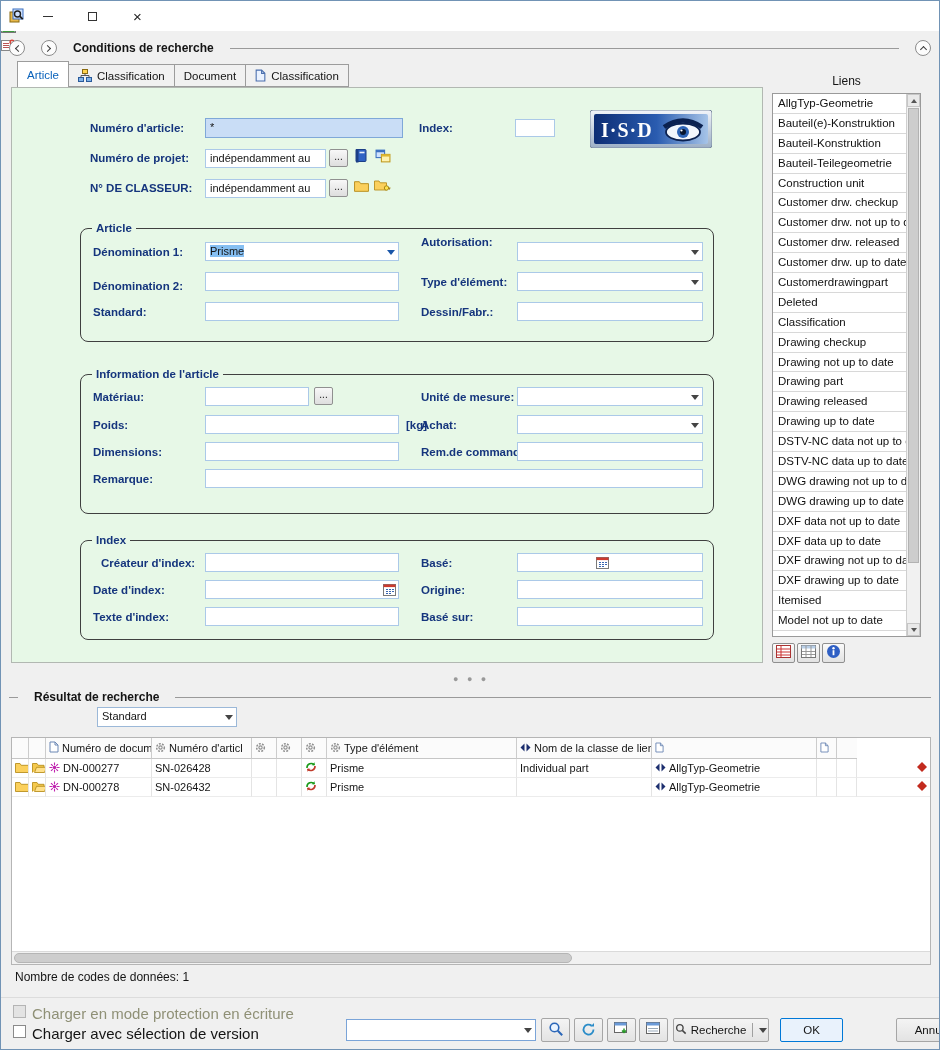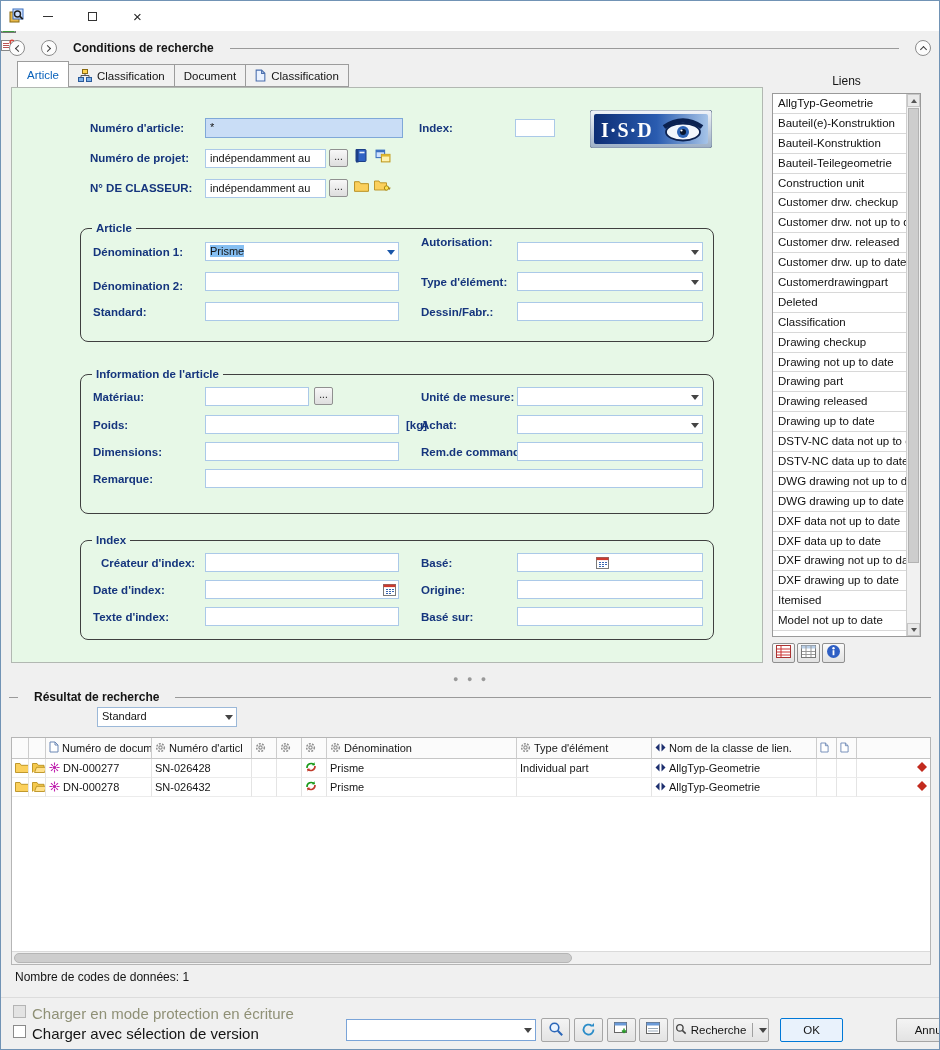--- a/index.html
+++ b/index.html
@@ -379,27 +379,20 @@
         <span><svg width="11" height="11" viewBox="0 0 12 12">
             <circle cx="6" cy="6" r="4.2" fill="none" stroke="#8f8f8f" stroke-width="1.6" stroke-dasharray="2.1 1.4"></circle>
             <circle cx="6" cy="6" r="1.8" fill="none" stroke="#8f8f8f" stroke-width="1.2"></circle>
           </svg></span>
       </div>
     <div class="tc">
         <span><svg width="11" height="11" viewBox="0 0 12 12">
             <circle cx="6" cy="6" r="4.2" fill="none" stroke="#8f8f8f" stroke-width="1.6" stroke-dasharray="2.1 1.4"></circle>
             <circle cx="6" cy="6" r="1.8" fill="none" stroke="#8f8f8f" stroke-width="1.2"></circle>
           </svg></span>
-        <span>Dénomination</span>
-      </div>
-    <div class="tc">
-        <span><svg width="11" height="11" viewBox="0 0 12 12">
-            <circle cx="6" cy="6" r="4.2" fill="none" stroke="#8f8f8f" stroke-width="1.6" stroke-dasharray="2.1 1.4"></circle>
-            <circle cx="6" cy="6" r="1.8" fill="none" stroke="#8f8f8f" stroke-width="1.2"></circle>
-          </svg></span>
         <span>Type d'élément</span>
       </div>
     <div class="tc">
         <span><svg width="11" height="9" viewBox="0 0 11 9">
             <path d="M4.5 .5v8L.5 4.5z" fill="#1d2f6f"></path>
             <path d="M6.5 .5v8l4-4z" fill="#1d2f6f"></path>
           </svg></span>
         <span>Nom de la classe de lien.</span>
       </div>
     <div class="tc">

